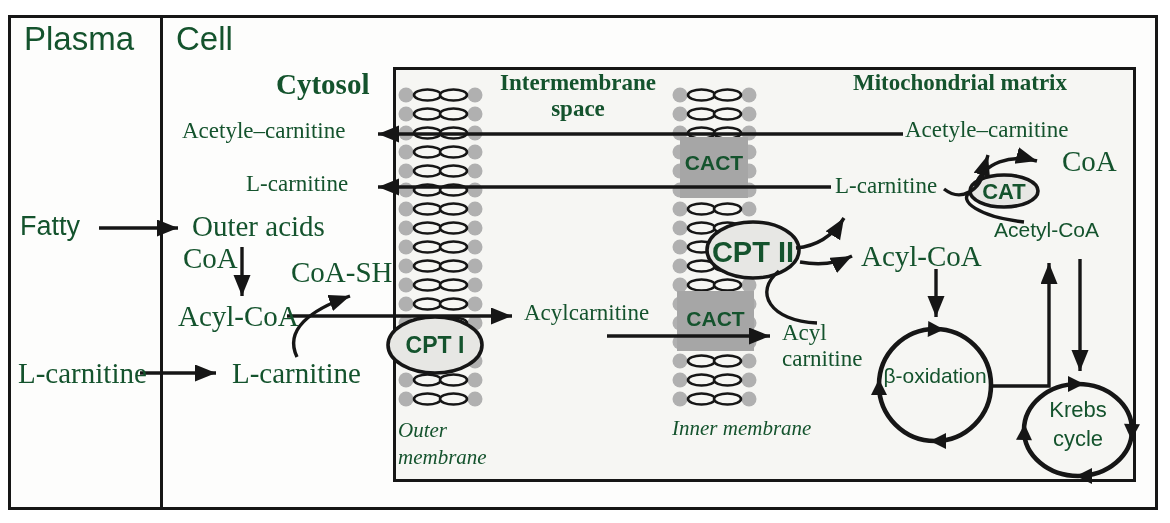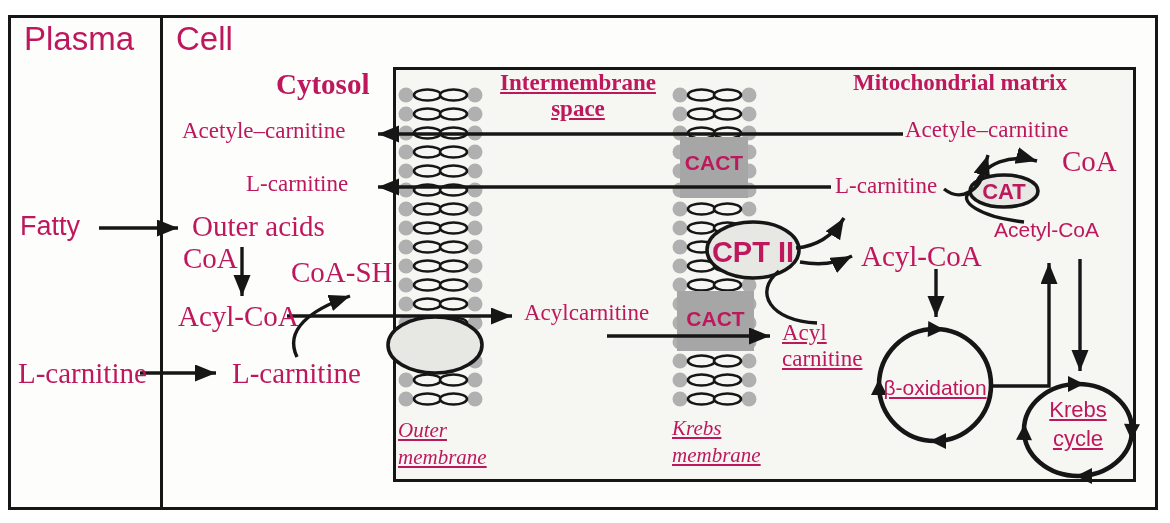--- a/index.html
+++ b/index.html
@@ -1,20 +1,20 @@
 <!DOCTYPE html>
 <html><head>
 <meta charset="utf-8">
 <style>
   html,body{margin:0;padding:0;background:#ffffff;}
   #stage{
     position:relative;width:1170px;height:513px;overflow:hidden;
     background:#ffffff;
     font-family:"Liberation Serif","DejaVu Serif",serif;
-    color:#be185d;
+    color:#14532d;
   }
   
   .outer-frame{position:absolute;left:8px;top:15px;width:1144px;height:489px;
     border:3px solid #161616;background:#fdfdfc;}
   .divider{position:absolute;left:160px;top:15px;width:3px;height:495px;background:#161616;}
   .mito-box{position:absolute;left:393px;top:67px;width:737px;height:409px;
     border:3px solid #161616;background:#f6f6f3;}
   svg{position:absolute;left:0;top:0;}
   
   .arrow{fill:none;stroke:#161616;stroke-width:3.4px;marker-end:url(#ah);}
@@ -23,26 +23,26 @@
   .enzyme-ellipse{fill:#e7e7e4;stroke:#161616;stroke-width:3.6px;}
   .cact-rect{fill:#a6a6a6;}
   .mh{fill:#b0b0b0;}
   .lt{fill:#f6f6f3;stroke:#161616;stroke-width:2.6px;}
   .tri{fill:#161616;}
   
   .lbl{position:absolute;font-size:23px;line-height:1.15;white-space:nowrap;z-index:5;}
   .sans{font-family:"Liberation Sans","DejaVu Sans",sans-serif;}
   .bold{font-weight:bold;}
   .italic{font-style:italic;}
-  .wrap{white-space:normal;text-decoration:underline;}
+  .wrap{white-space:normal;}
   .center{text-align:center;}
   .big{font-size:33px;}
   .f24{font-size:29px;}
   .f25{font-size:21px;}
-  .f21{font-size:21px;margin-top:12px;}
+  .f21{font-size:21px;}
   .f22{font-size:22px;}
   .lh13{line-height:1.3;}
 </style>
 </head>
 <body>
 
 <div id="stage">
 
   <div class="outer-frame"></div>
   <div class="divider"></div>
@@ -257,20 +257,21 @@
   <div class="lbl" style="left:905px;top:117px;">Acetyle–carnitine</div>
   <div class="lbl f24" style="left:1062px;top:145px;">CoA</div>
   <div class="lbl" style="left:835px;top:173px;">L-carnitine</div>
   <div class="lbl sans f25" style="left:994px;top:218px;">Acetyl-CoA</div>
   <div class="lbl f24" style="left:861px;top:240px;">Acyl-CoA</div>
   <div class="lbl wrap" style="left:782px;top:320px;width:110px;">Acyl carnitine</div>
   <div class="lbl sans f21 wrap center" style="left:875px;top:364px;width:120px;">β-oxidation</div>
   <div class="lbl sans f22 wrap center lh13" style="left:1046px;top:396px;width:64px;">Krebs cycle</div>
 
   <div class="lbl italic wrap f25 lh13" style="left:398px;top:417px;width:130px;">Outer membrane</div>
-  <div class="lbl italic wrap f25 lh13" style="left:672px;top:415px;width:140px;">Krebs membrane</div>
-
+  <div class="lbl italic wrap f25 lh13" style="left:672px;top:415px;width:140px;">Inner membrane</div>
+
+  <div class="lbl sans bold center" style="left:388px;top:332px;width:94px;">CPT I</div>
   <div class="lbl sans bold f24 center" style="left:706px;top:236px;width:94px;">CPT II</div>
   <div class="lbl sans bold f25 center" style="left:680px;top:151px;width:68px;">CACT</div>
   <div class="lbl sans bold f25 center" style="left:677px;top:307px;width:77px;">CACT</div>
   <div class="lbl sans bold f22 center" style="left:971px;top:179px;width:66px;">CAT</div>
 
 </div>
 
 </body></html>

